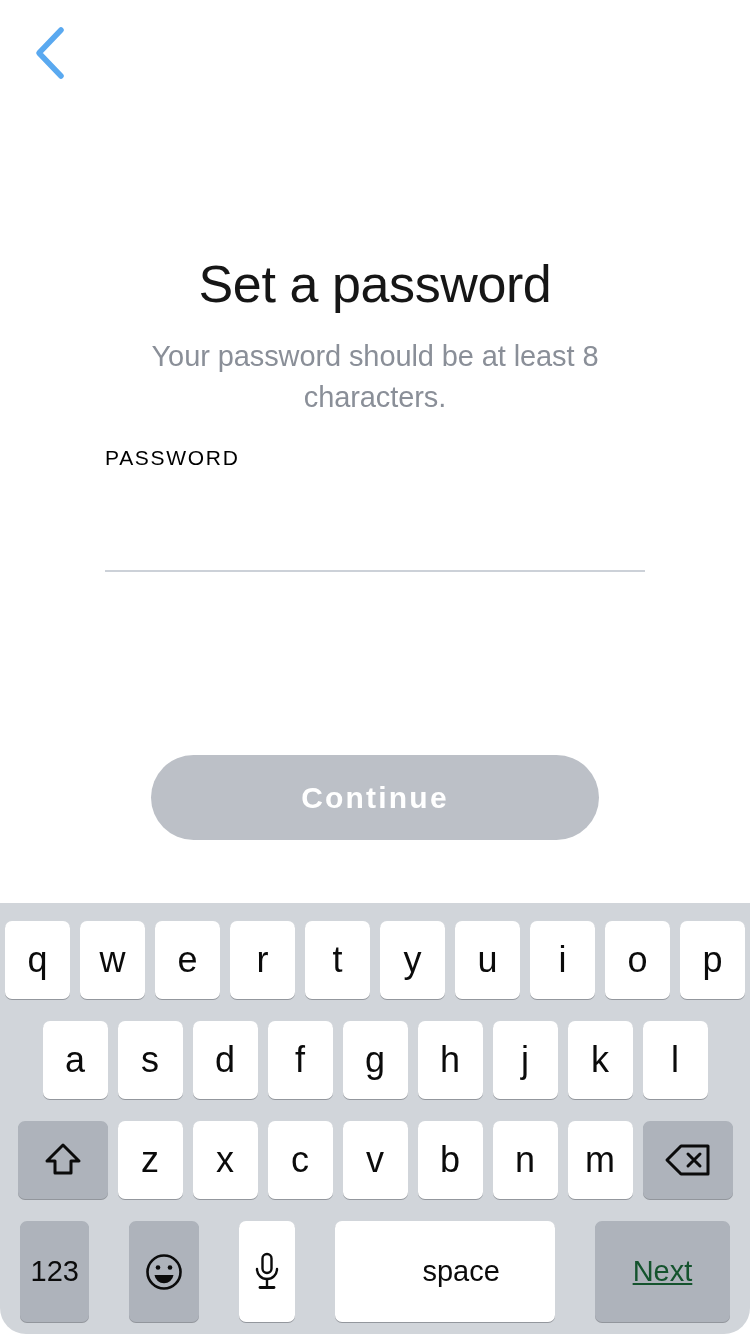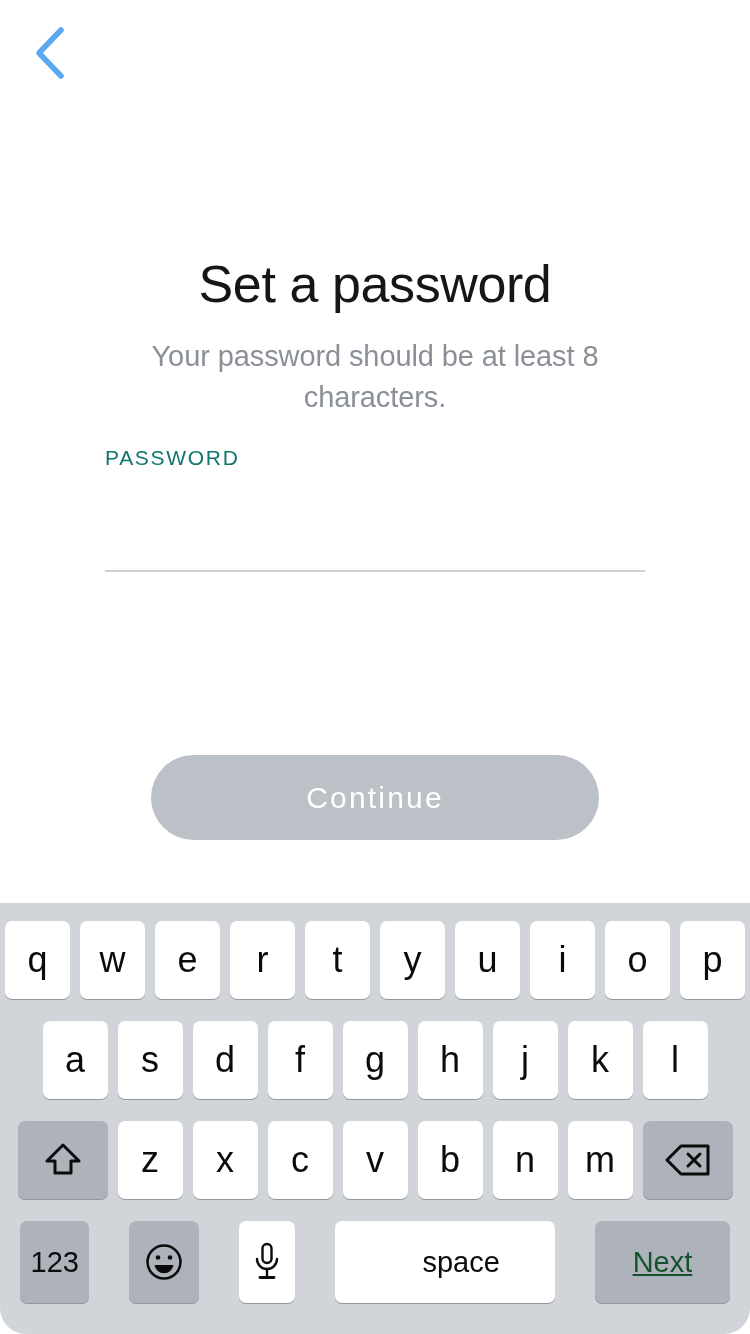--- a/index.html
+++ b/index.html
@@ -41,21 +41,21 @@
     color:#8a8f98; line-height:1.42;margin-top:16px;
   }
 
   
   #password-field-group {
     position:absolute; left:105px; top:446px; width:540px;
   }
   #password-label {
     font-size:21px; font-weight:400;
     letter-spacing:1.7px;
-    color:#0f766e;
+    color:#000000;
     text-transform:uppercase;
   }
   #password-input {
     display:block;
     width:540px; height:62px;
     margin-top:40px;
     border:none; outline:none; background:transparent;
     font-family:"Liberation Sans", sans-serif;
     font-size:27px; color:#161616;
     border-bottom:2px solid #ccd1d8;
@@ -64,21 +64,21 @@
   #password-input::placeholder { color:#c3c8d0; }
 
   
   #continue-button {
     position:absolute; left:151px; top:755px;
     width:448px; height:85px;
     background:#bcc0c7;
     border:none; border-radius:43px;
     color:#ffffff;
     font-family:"Liberation Sans", sans-serif;
-    font-size:30px; font-weight:400;
+    font-size:30px; font-weight:700;
     letter-spacing:2.2px;
     cursor:default;
   }
 
   
   #keyboard {
     position:absolute; left:0; top:903px;
     width:750px; height:431px;
     background:#d1d5da;
     padding-top:18px;
@@ -107,21 +107,21 @@
   .key.gray { background:#aeb3bb; box-shadow:0 1px 0 rgba(130,134,140,0.8); }
 
   #kb-row-1 .key { margin:0 5px; }
   #kb-row-2 { padding-left:0; }
   #kb-row-2 .key { margin:0 5px; }
   #kb-row-3 .key { margin:0 5px; }
 
   #key-shift { width:90px; height:78px; }
   #key-backspace { width:90px; height:78px; }
 
-  #kb-row-4 .key { margin:0 20px; height:82px; }
+  #kb-row-4 .key { margin:0 20px; height:101px; }
   #key-123 { width:90px; font-size:29px; }
   #key-emoji { width:90px; }
   #key-dictation { width:73px; }
   #key-space { width:275px; font-size:29px;padding-left:32px; }
   #key-next { width:175px; font-size:29px; color:#14532d;text-decoration:underline; }
 
   .key svg { display:block; }
 </style>
 </head>
 <body>

